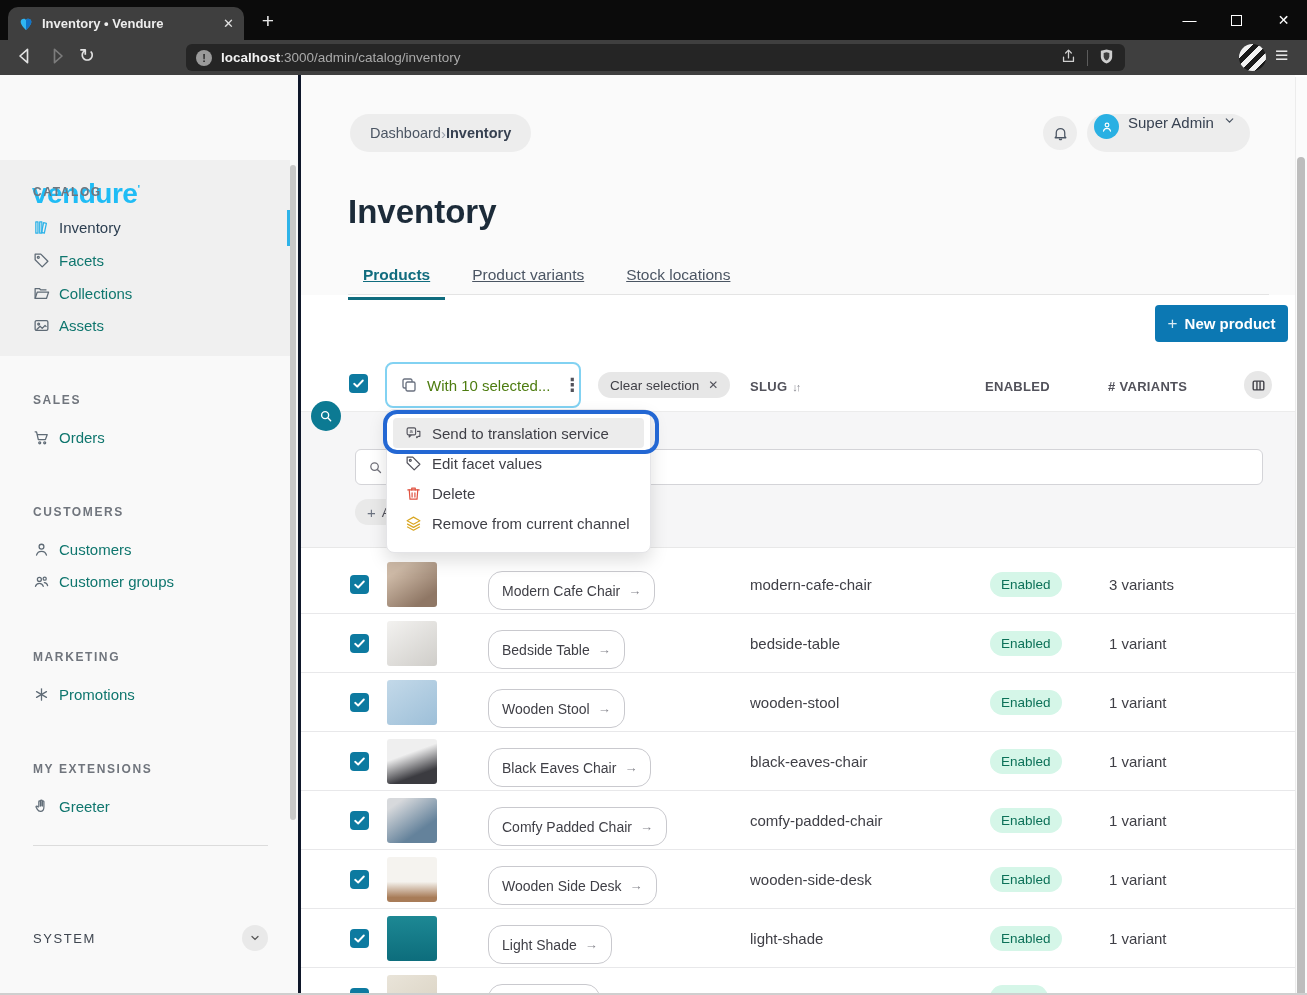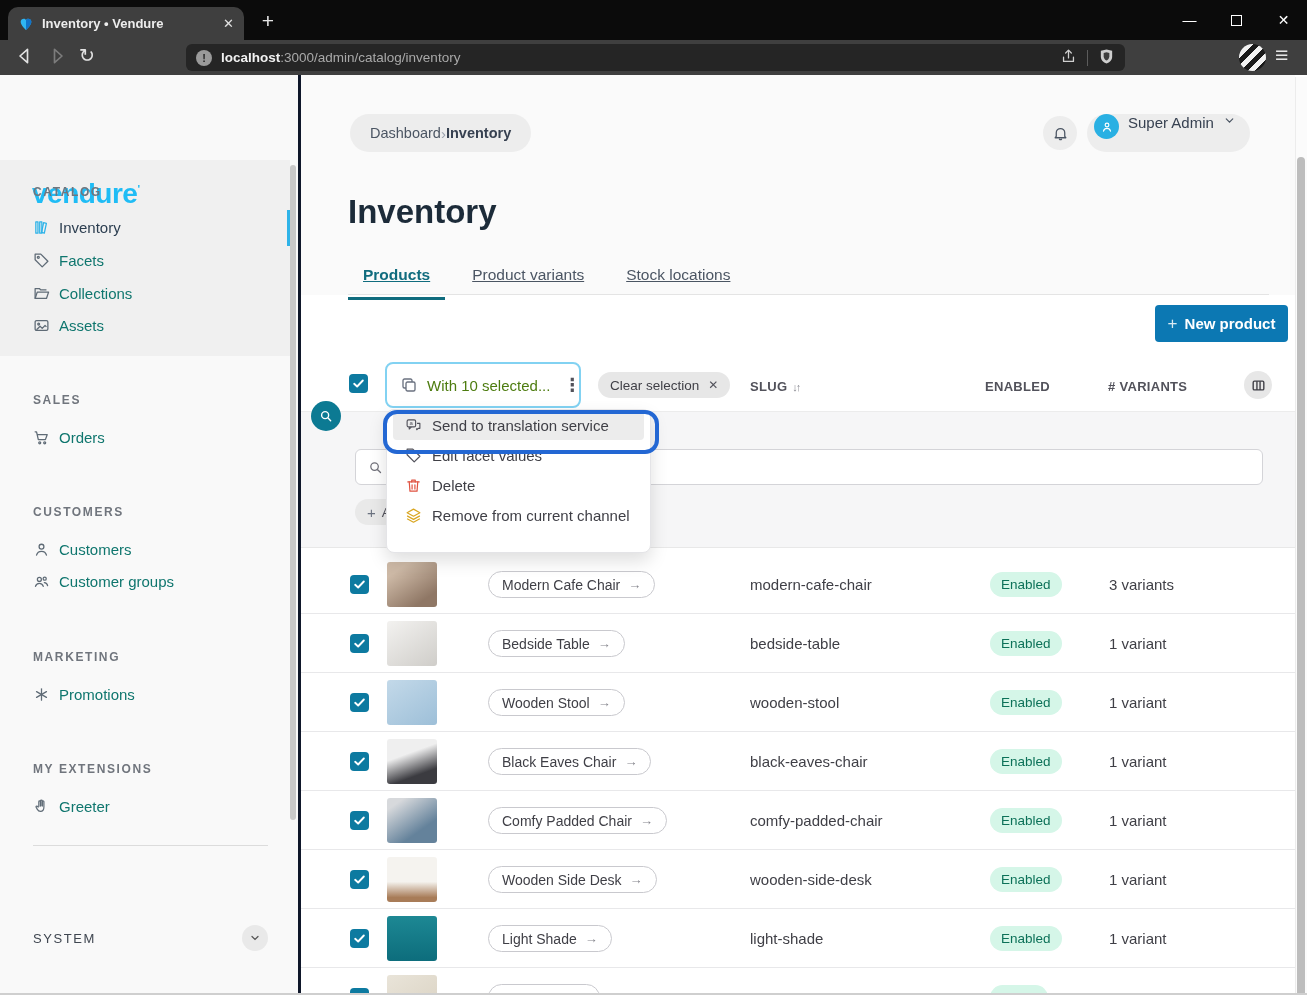--- a/index.html
+++ b/index.html
@@ -109,35 +109,35 @@
   .search-input { position:absolute; left:355px; top:449px; width:908px; height:36px; background:#fff;
                   border:1px solid #d4d4d8; border-radius:6px; display:flex; align-items:center;
                   gap:8px; padding:0 12px; color:#71717a; }
   .add-filter { position:absolute; left:355px; top:499px; height:26px; border-radius:13px; background:#e9e9e9;
                 display:flex; align-items:center; gap:6px; padding:0 12px; font-size:13.5px; color:#52525b; }
   .add-filter .plus { color:#6b7280; font-size:15px; }
 
   
   .menu { position:absolute; left:386px; top:409px; width:265px; height:144px; background:#fff;
           border:1px solid #e4e4e7; border-radius:8px; box-shadow:0 8px 18px rgba(0,0,0,.13);
-          padding-top:0; z-index:5; }
+          padding-top:8px; z-index:5; }
   .menu-item { display:flex; align-items:center; gap:10px; height:30px; margin:0 6px; padding:0 12px;
                font-size:15px; color:#3f3f46; border-radius:4px; }
   .menu-item.hover { background:#ececec; }
   .menu-item .icon { display:flex; color:#52525b; }
   .icon-gold { color:#d9a621 !important; }
   .icon-red { color:#e05240 !important; }
   .highlight-ring { position:absolute; left:383px; top:410px; width:276px; height:44px;
                     border:4px solid #2367d3; border-radius:14px; z-index:7; pointer-events:none; }
 
   
   .prow { position:absolute; left:301px; width:994px; height:59px; border-bottom:1px solid #e8e8ea; background:#fff; }
   .prow .cb { position:absolute; left:49px; top:20px; }
   .thumb { position:absolute; left:86px; top:7px; width:50px; height:45px; border-radius:3px; }
-  .name-pill { position:absolute; left:187px; top:16px; height:27px; border-radius:14px;
+  .name-pill { position:absolute; left:187px; top:16px; height:39px; border-radius:14px;
                border:1px solid #c9c9ce; background:#fff; display:inline-flex; align-items:center;
                gap:8px; padding:0 13px; font-size:14px; color:#3f3f46; white-space:nowrap; }
   .name-pill .arr { color:#85858d; font-size:13px; }
   .slug { position:absolute; left:449px; top:21px; font-size:15px; color:#3f3f46; }
   .badge { position:absolute; left:689px; top:17px; height:25px; border-radius:13px; background:#d5f6e8;
            color:#0c7158; font-size:13.5px; font-weight:500; display:inline-flex; align-items:center;
            padding:0 11px; }
   .variants { position:absolute; left:808px; top:21px; font-size:15px; color:#3f3f46; }
   .prow.partial .name-pill { min-width:112px; }
   .prow.partial .badge { min-width:58px; }

